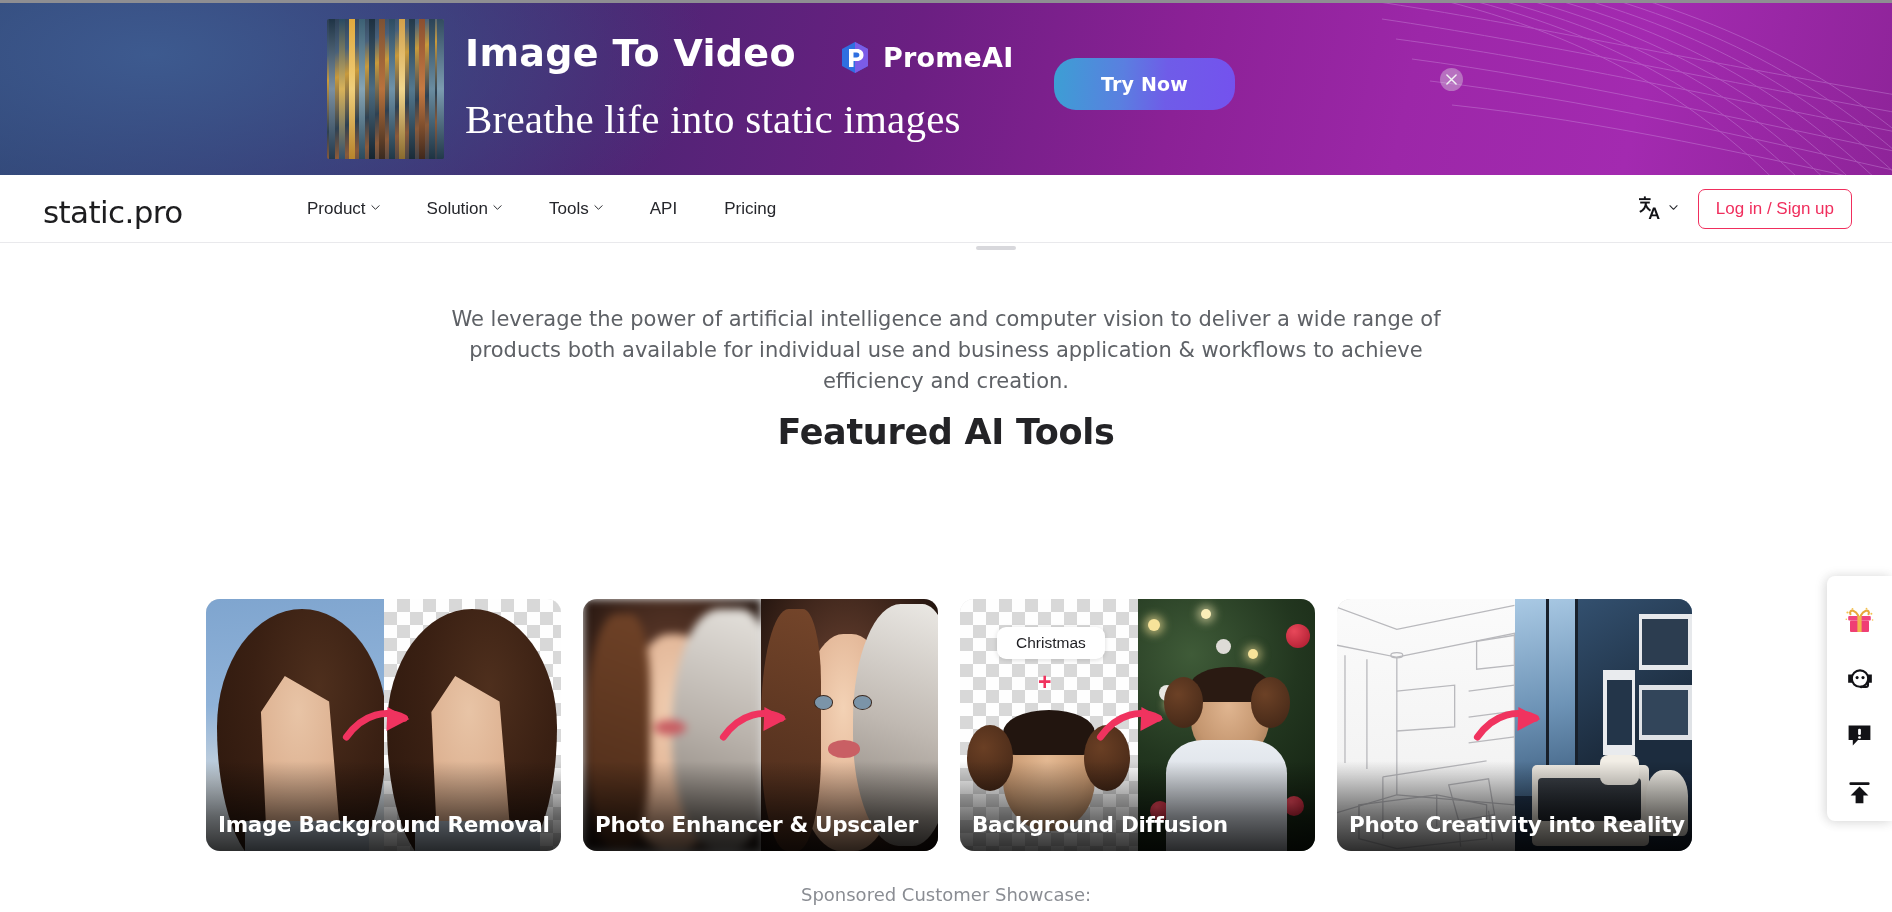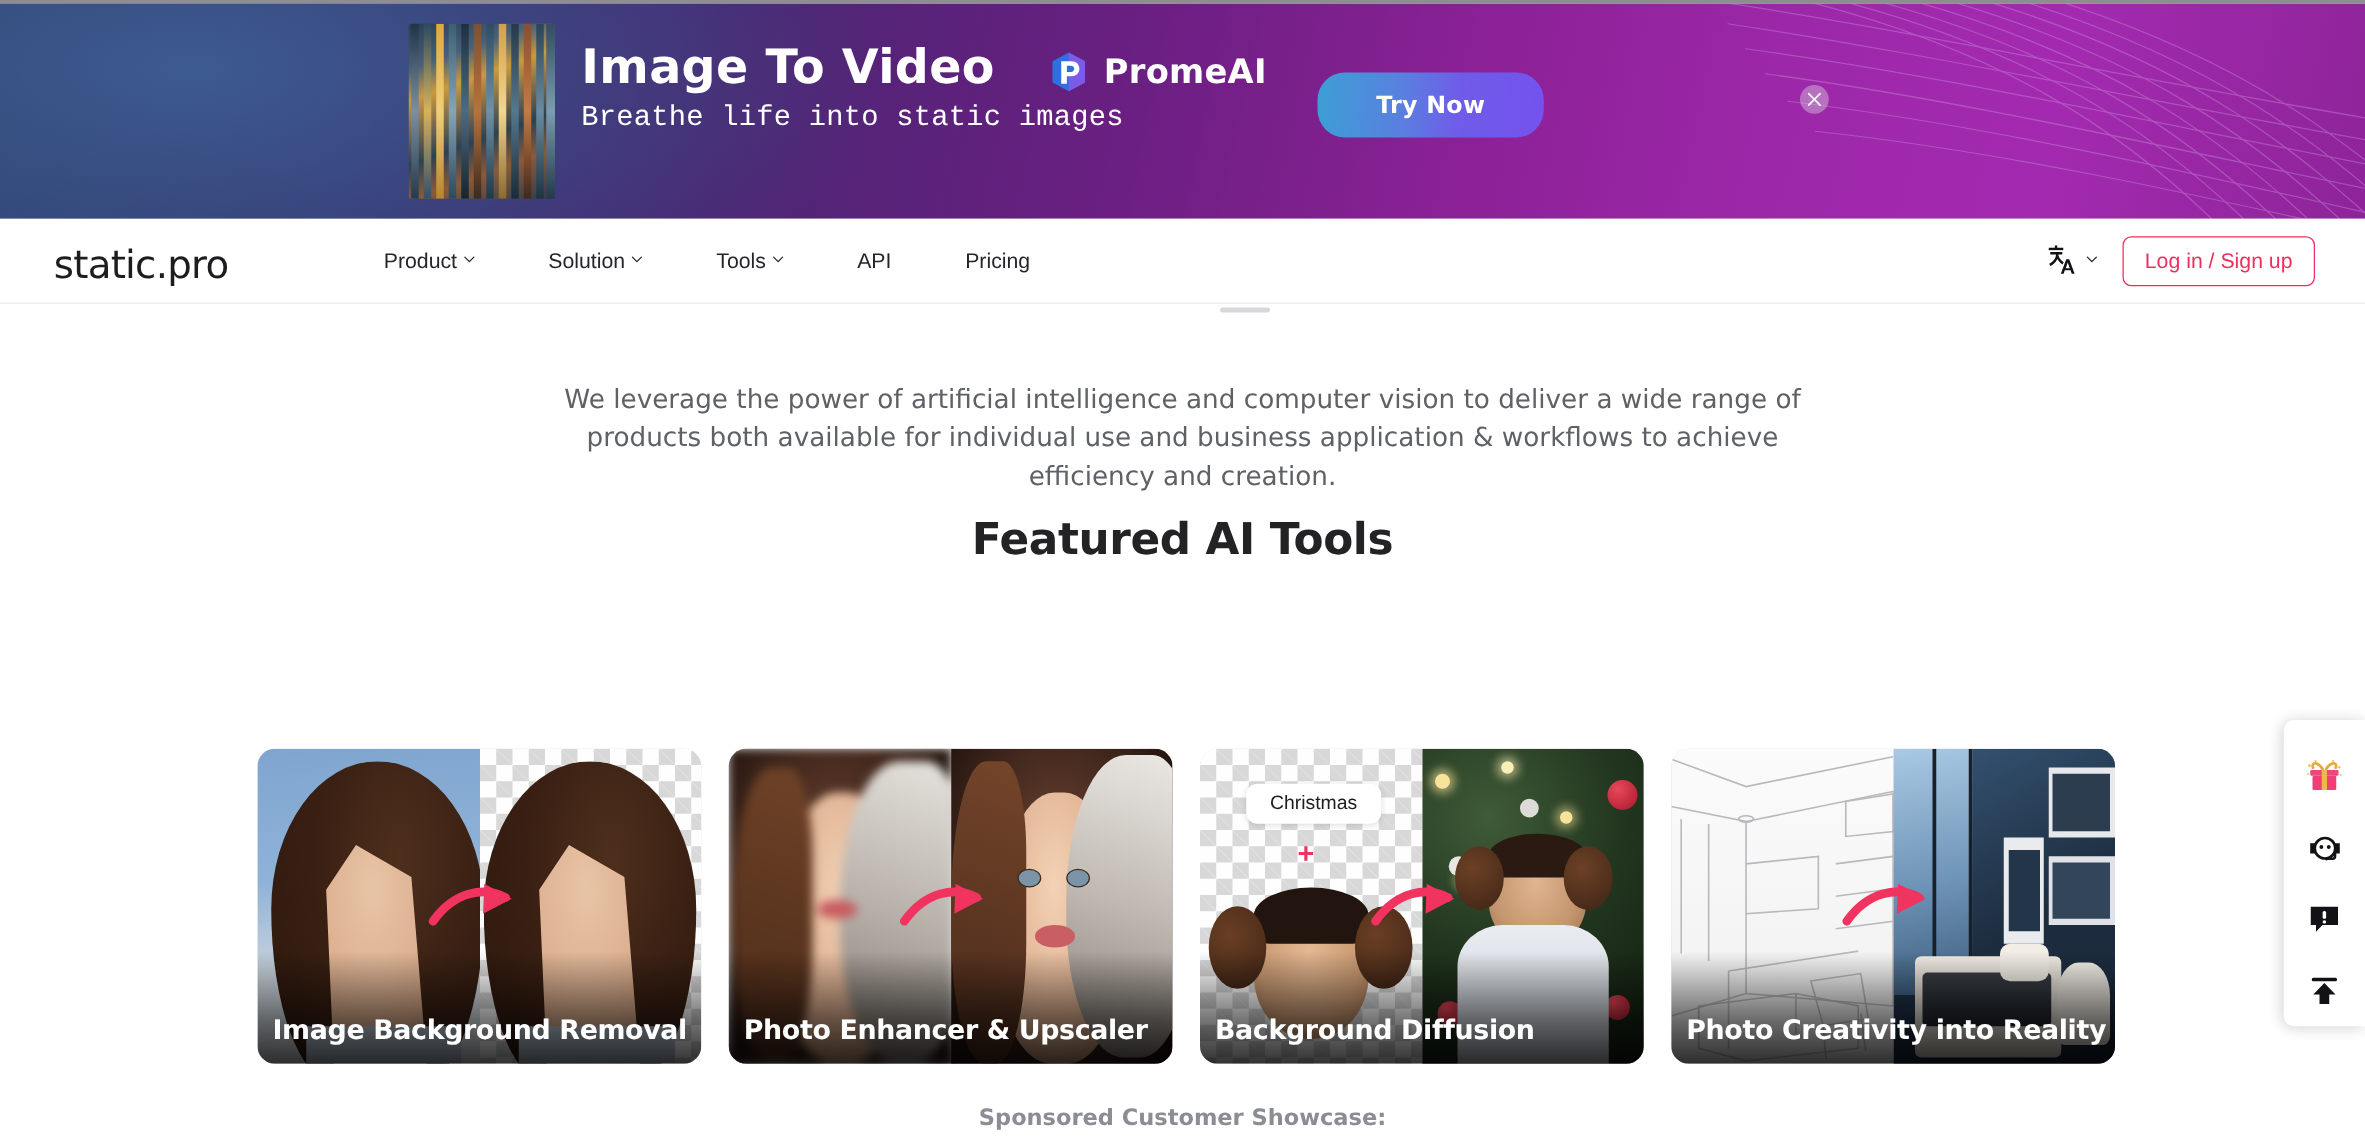--- a/index.html
+++ b/index.html
@@ -43,26 +43,26 @@
     left: 465px; top: 28px;
     font-size: 38px;
     font-weight: 700;
     color: #ffffff;
     letter-spacing: .3px;
     font-family: "DejaVu Sans", sans-serif;
     white-space: nowrap;
   }
   .ad-subline {
     position: absolute;
-    left: 465px; top: 78px;
-    font-size: 23px;
+    left: 465px; top: 92px;
+    font-size: 41px;
     font-weight: 400;
     color: #ffffff;
     letter-spacing: .2px;
-    font-family: Liberation Mono, monospace;
+    font-family: Liberation Serif, serif;
     white-space: nowrap;
   }
   .promeai-wrap {
     position: absolute;
     left: 840px; top: 34px;
     display: flex; align-items: center; gap: 13px;
     height: 40px;
   }
   .promeai-logo { width: 30px; height: 33px; display:block; }
   .promeai-name {
@@ -110,21 +110,21 @@
     font-size: 31px;
     font-weight: 500;
     color: #1d1d1f;
     letter-spacing: -.6px;
     cursor: pointer;
   }
   .nav-links {
     position: absolute;
     left: 307px; top: 0;
     height: 68px;
-    display: flex; align-items: center; gap: 12px;
+    display: flex; align-items: center; gap: 0;
   }
   .nav-item {
     display: flex; align-items: center; gap: 5px;
     font-size: 17px; color: #25262b;
     padding: 0 22px 0 0;
     margin-right: 25px;
     cursor: pointer;
     white-space: nowrap;
     height: 68px;
     line-height: 68px;
@@ -258,21 +258,20 @@
 
   
   .sponsored {
     position: absolute;
     left: 0; top: 640px;
     width: 1892px;
     text-align: center;
     font-size: 18px;
     color: #8a8d93;
     font-family: "DejaVu Sans", sans-serif;
-    font-weight: bold;
   }
 
   
   .side-widget {
     position: absolute;
     right: 0px; top: 576px;
     width: 65px; height: 245px;
     background: #ffffff;
     border-radius: 8px 0 0 8px;
     box-shadow: -2px 0 12px rgba(0,0,0,.10), 0 2px 12px rgba(0,0,0,.08);

